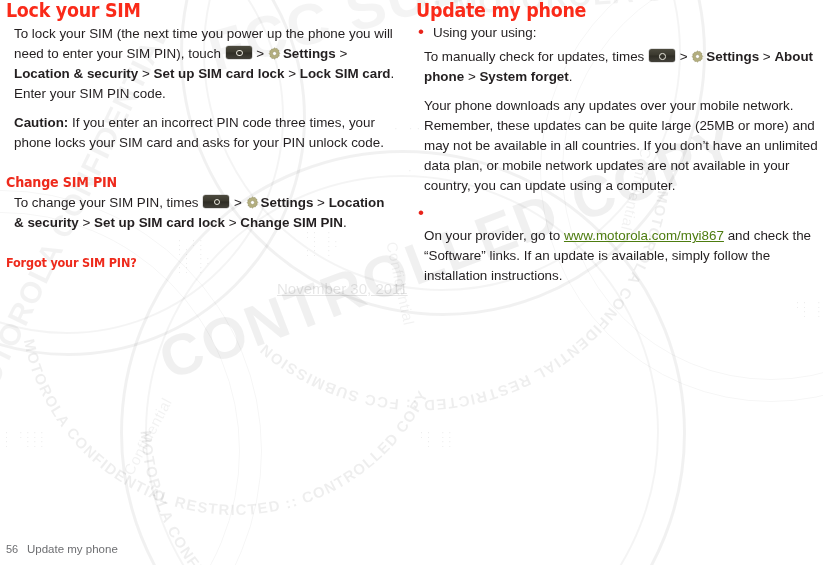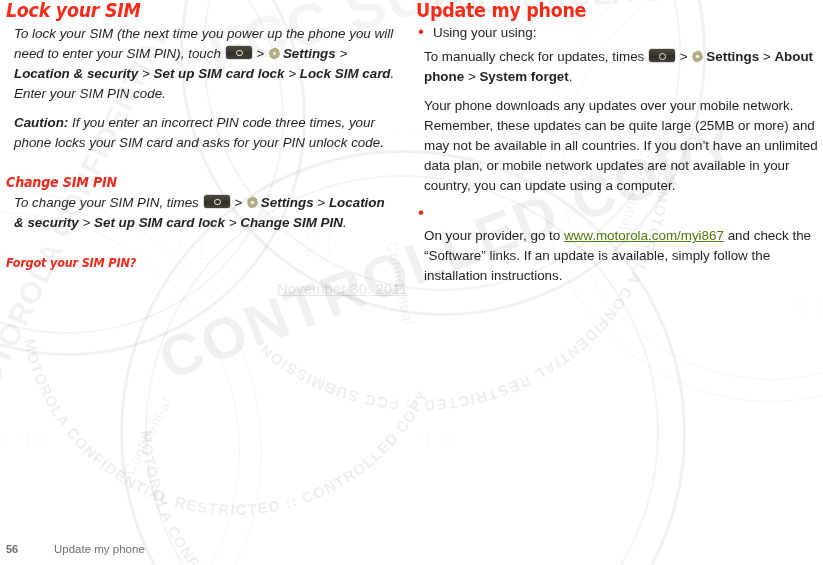--- a/index.html
+++ b/index.html
@@ -82,21 +82,21 @@
 
   
   .content {
     position: relative;
     z-index: 2;
   }
   .col {
     position: absolute;
     top: 0;
   }
-  .col-left  { left: 6px;  width: 390px; font-style: italic; }
+  .col-left  { left: 6px;  width: 390px; }
   .col-right { left: 416px; width: 407px; }
 
   h1.section-title {
     font-family: "DejaVu Sans", sans-serif;
     font-size: 19px;
     line-height: 20px;
     font-weight: bold;
     color: #fa2a19;
     margin: 0 0 4px 0;
     letter-spacing: -0.3px;
@@ -198,23 +198,23 @@
     position: absolute;
     left: 6px;
     bottom: 10px;
     z-index: 2;
     display: flex;
     align-items: baseline;
   }
   .folio {
     font-family: "Liberation Sans", sans-serif;
     font-size: 11px;
-    font-weight: bold;
+    font-weight: normal;
     color: #6d6e71;
-    width: 48px;
+    width: 21px;
   }
   .folio-label {
     font-family: "Liberation Sans", sans-serif;
     font-size: 11.5px;
     color: #6d6e71;
   }
 </style>
 </head>
 <body>
 

